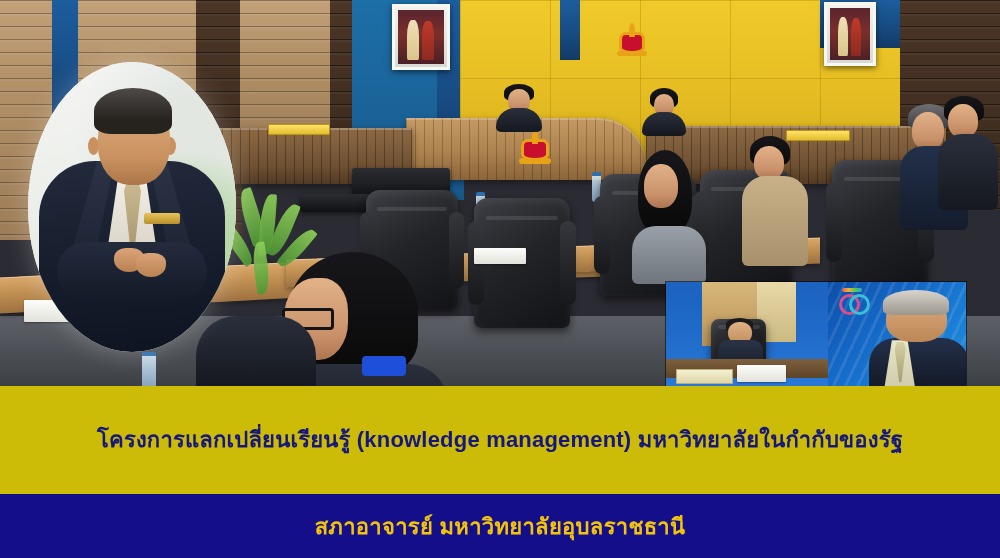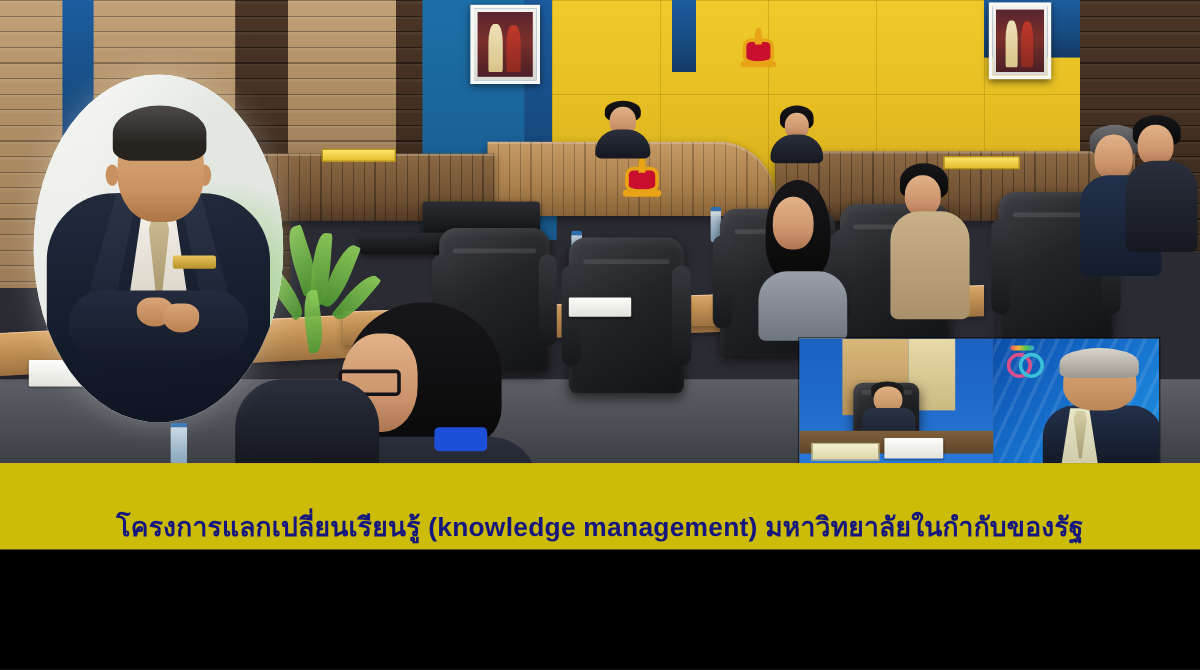--- a/index.html
+++ b/index.html
@@ -1,22 +1,22 @@
 <!DOCTYPE html>
 <html><head>
 <meta charset="utf-8">
 <style>
   html,body{margin:0;padding:0;background:#000;}
   body{font-family:"Liberation Sans", sans-serif;}
 
   #poster{
     position:relative;
-    width:1000px;height:458px;
+    width:1000px;height:558px;
     overflow:hidden;
-    background:#fca5a5;
+    background:#be185d;
   }
 
   
   .photo{
     position:absolute;left:0;top:0;width:1000px;height:386px;
     overflow:hidden;
     background:#2b2b33;
   }
 
   
@@ -588,14 +588,17 @@
       </div>
 
     </div>
 
   </div>
 
   <div class="title-band">
     <div class="title-line">โครงการแลกเปลี่ยนเรียนรู้ (knowledge management) มหาวิทยาลัยในกำกับของรัฐ</div>
   </div>
 
+  <div class="footer-band">
+    <div class="footer-text">สภาอาจารย์ มหาวิทยาลัยอุบลราชธานี</div>
+  </div>
 
 </div>
 
 </body></html>

